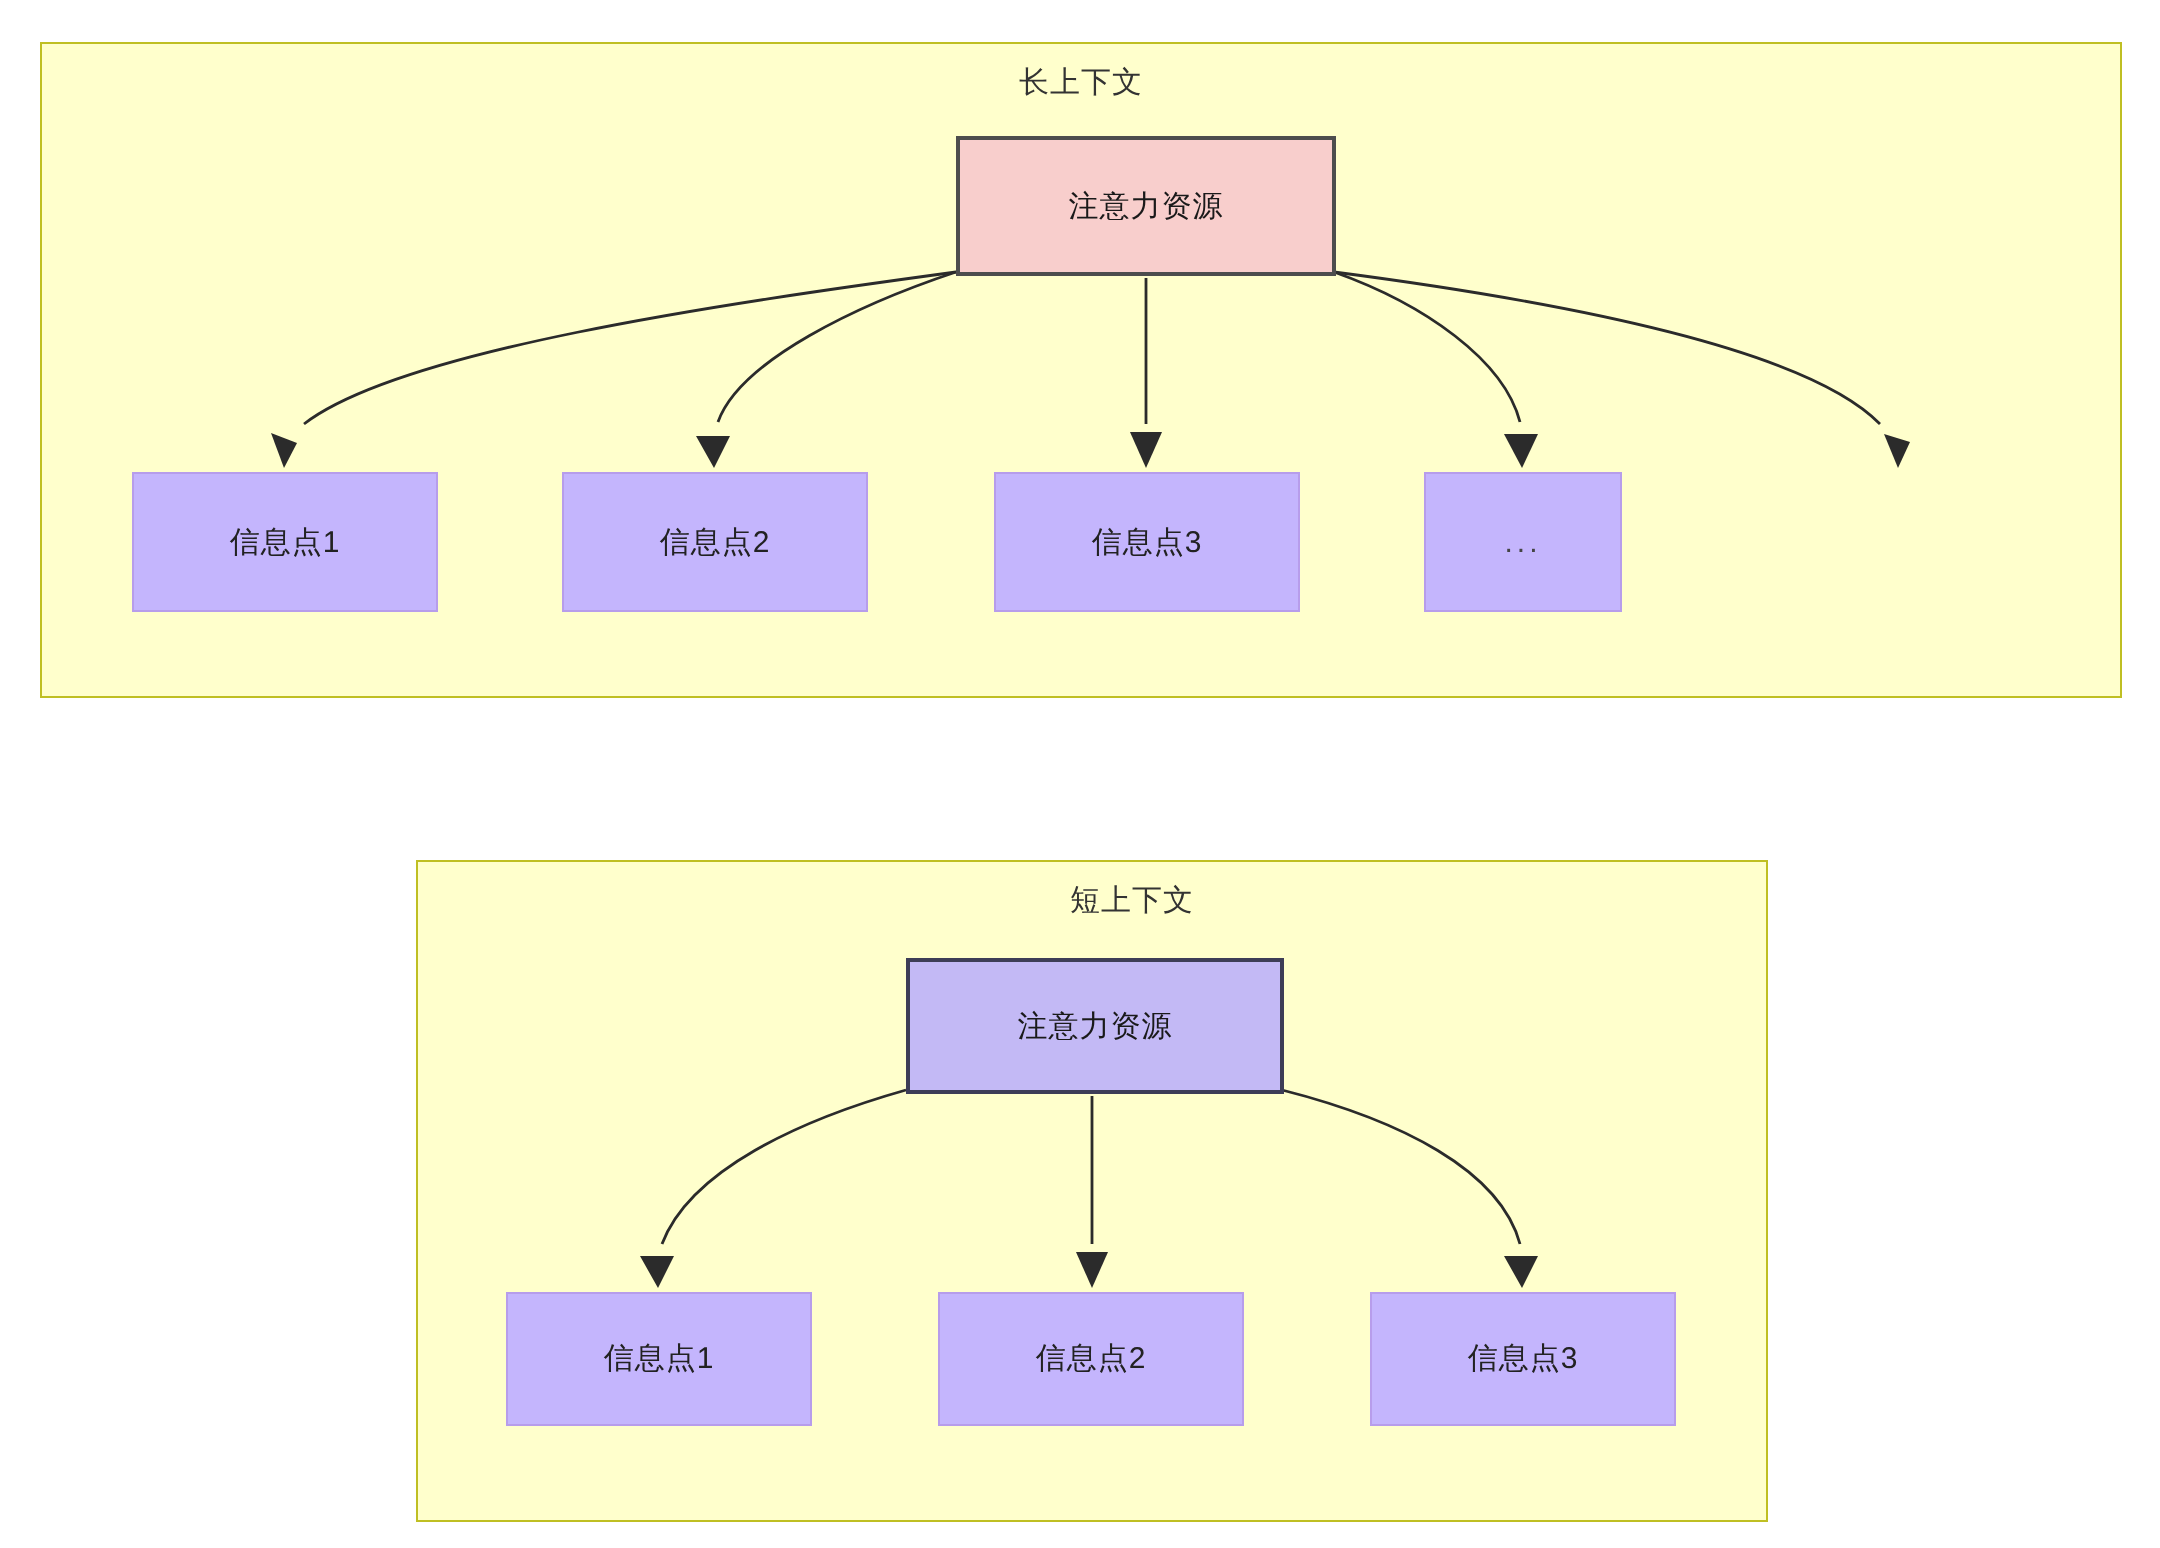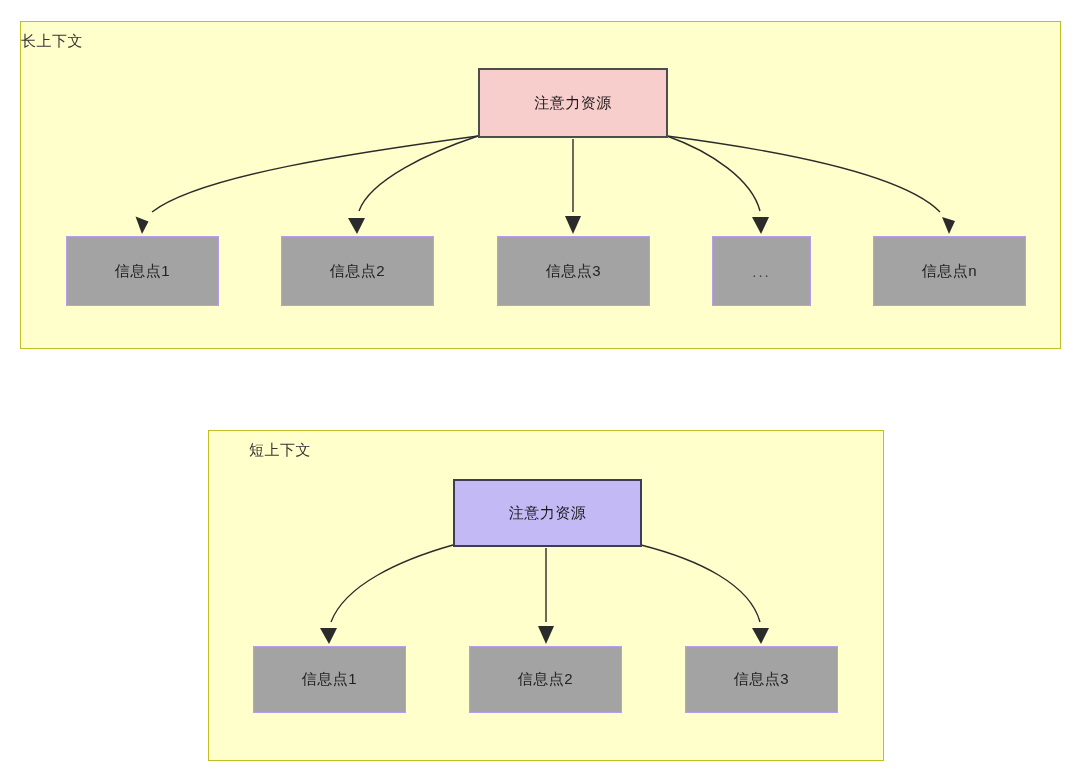--- a/index.html
+++ b/index.html
@@ -30,20 +30,21 @@
     border: 1px solid #BFBF23;
     box-sizing: border-box;
   }
   #group-long  { left: 20px;  top: 21px;  width: 1041px; height: 328px; }
   #group-short { left: 208px; top: 430px; width: 676px;  height: 331px; }
 
   .group-title {
     position: absolute;
     left: 0;
     right: 0;
+    text-align: center;
     font-size: 15px;
     color: #333333;
     letter-spacing: 0.5px;
     white-space: nowrap;
   }
   #group-long .group-title  { top: 10px; }
   #group-short .group-title { top: 10px; padding-left: 40px; }
 
   
   .node {
@@ -60,21 +61,21 @@
   }
   .node-attention-red {
     background: #F8CECC;
     border: 2px solid #4D4D4D;
   }
   .node-attention-blue {
     background: #C3B9F5;
     border: 2px solid #3D3D56;
   }
   .node-info {
-    background: #a3a3a3;
+    background: #c4b5fd;
     border: 1px solid #B79DEB;
     color: #222222;
   }
   .node-ellipsis {
     letter-spacing: 2px;
     font-size: 15px;
     color: #444444;
   }
 
   
@@ -170,21 +171,20 @@
   <div class="node node-attention-red" id="n-long-attention">注意力资源</div>
 
   <div class="node node-info" id="n-long-i1">信息点1</div>
 
   <div class="node node-info" id="n-long-i2">信息点2</div>
 
   <div class="node node-info" id="n-long-i3">信息点3</div>
 
   <div class="node node-info node-ellipsis" id="n-long-dots">...</div>
 
-  <div class="node node-info" id="n-long-in">信息点n</div>
 
   <div class="node node-attention-blue" id="n-short-attention">注意力资源</div>
 
   <div class="node node-info" id="n-short-i1">信息点1</div>
 
   <div class="node node-info" id="n-short-i2">信息点2</div>
 
   <div class="node node-info" id="n-short-i3">信息点3</div>
 
 </div>

